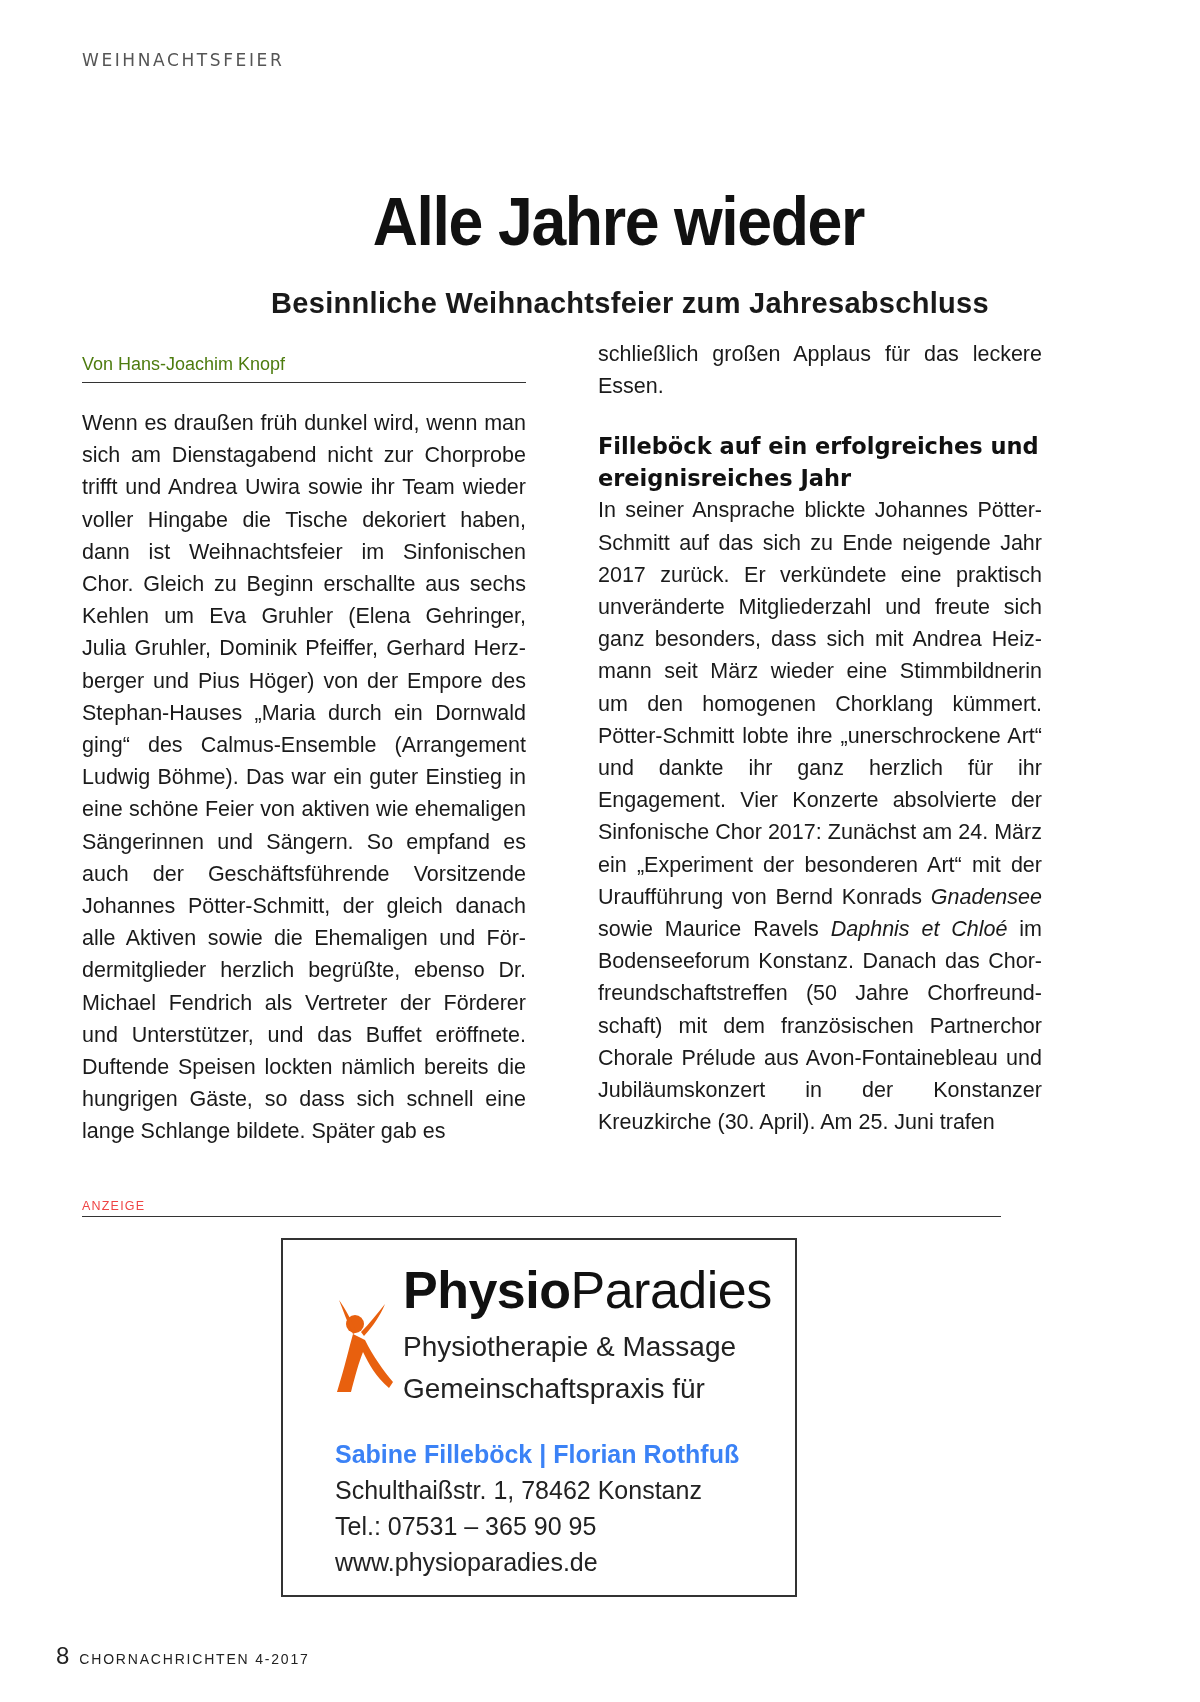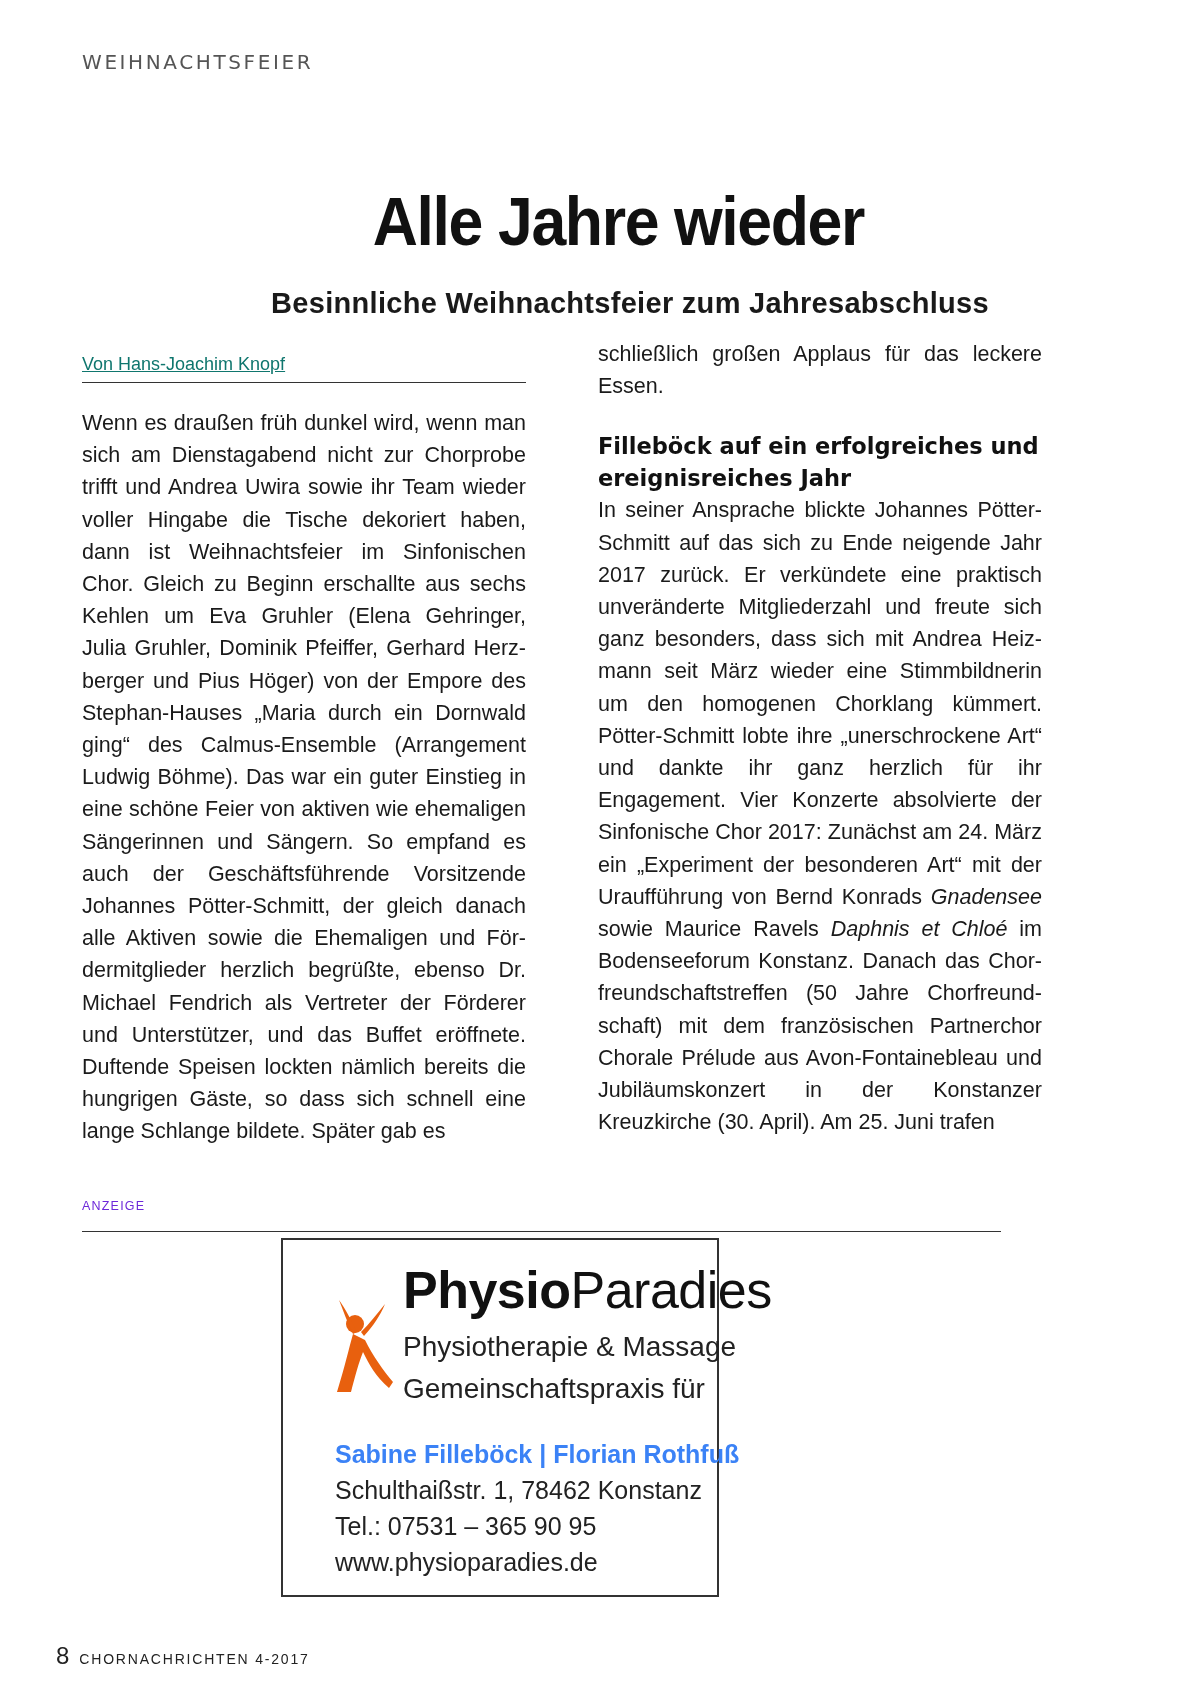--- a/index.html
+++ b/index.html
@@ -2,21 +2,21 @@
 <html><head>
   <meta charset="utf-8">
   <style>
     html, body { margin: 0; padding: 0; background: #ffffff; }
     body {
       width: 1200px; height: 1702px; position: relative; overflow: hidden;
       font-family: "DejaVu Sans", sans-serif; color: #1a1a1a;
     }
     .section-label {
       position: absolute; left: 82px; top: 50px;
-      font-size: 20px; letter-spacing: 2.6px; color: #555;
+      font-size: 17px; letter-spacing: 2.6px; color: #555;
       font-family: "DejaVu Sans", sans-serif;
     }
     .title {
       position: absolute; left: 0; right: 0; top: 182px;
       text-align: center; margin: 0;
       font-family: "Liberation Sans", sans-serif; font-weight: bold;
       font-size: 68px; letter-spacing: -1.5px; color: #111;
       padding-left: 40px; transform: scaleX(0.92);
     }
     .subtitle {
@@ -24,42 +24,42 @@
       text-align: center; margin: 12px;
       font-family: "Liberation Sans", sans-serif;
       font-size: 29px; letter-spacing: 0.3px; color: #1a1a1a;
       padding-left: 60px;
     }
     .col { position: absolute; top: 352px; width: 444px; }
     .col-left { left: 82px; }
     .col-right { left: 558px; margin-left: 40px; }
     .byline {
       font-family: "Liberation Sans", sans-serif;
-      font-size: 18px; color: #0f766e; padding-bottom: 6px;
-      border-bottom: 1.5px solid #333; margin-bottom: 24px; height: 24px; line-height: 24px; text-decoration: underline;
+      font-size: 18px; color: #4d7c0f; padding-bottom: 6px;
+      border-bottom: 1.5px solid #333; margin-bottom: 24px; height: 24px; line-height: 24px;
     }
     .body-text {
       font-family: "Liberation Sans", sans-serif;
       font-size: 21.5px; line-height: 32.2px; color: #1a1a1a;
       text-align: justify; margin: 0; hyphens: manual;
     }
     .col-right .body-text.first { margin-top: 0; }
     .subhead {
       font-family: "DejaVu Sans", sans-serif; font-weight: bold;
       font-size: 22.5px; line-height: 32px; margin: 28px 0 0 0; color: #111;
     }
     em { }
     .ad-label {
       position: absolute; left: 82px; top: 1199px; width: 919px;
-      font-size: 12.5px; letter-spacing: 1.2px; color: #6d28d9;
-      border-bottom: 1.5px solid #333; padding-bottom: 18px;
+      font-size: 12.5px; letter-spacing: 1.2px; color: #ef4444;
+      border-bottom: 1.5px solid #333; padding-bottom: 3px;
       font-family: "Liberation Sans", sans-serif;
     }
     .ad-box {
-      position: absolute; left: 281px; top: 1238px; width: 438px; height: 359px;
+      position: absolute; left: 281px; top: 1238px; width: 516px; height: 359px;
       border: 2px solid #333; box-sizing: border-box;
     }
     .ad-logo { position: absolute; left: 50px; top: 56px; width: 60px; height: 100px; }
     .ad-brand {
       position: absolute; left: 120px; top: 20px;
       font-family: "Liberation Sans", sans-serif; font-size: 52px; color: #111;
       letter-spacing: -0.5px; white-space: nowrap;
     }
     .ad-brand .strong { font-weight: bold; }
     .ad-tag {

